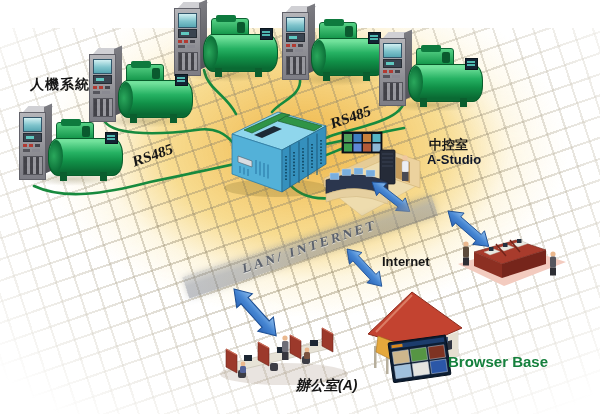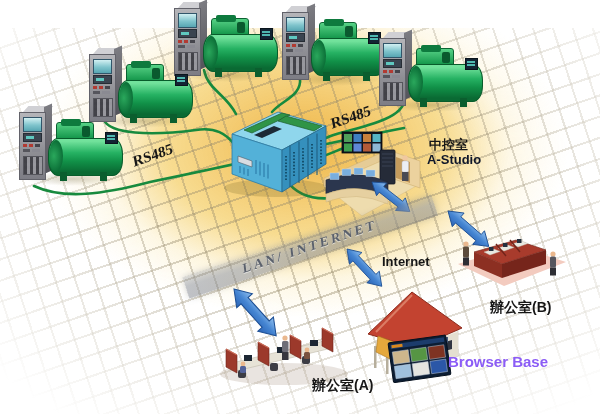--- a/index.html
+++ b/index.html
@@ -30,23 +30,23 @@
   
   .lbl{position:absolute;color:#161616;font-weight:bold;white-space:nowrap;}
   .lbl-hmi{left:30px;top:76px;font-size:14px;letter-spacing:1px;}
   .lbl-rs485-left{left:132px;top:147px;font-size:15px;font-family:"Liberation Serif",serif;
     transform:rotate(-19deg) skewX(-8deg);}
   .lbl-rs485-right{left:330px;top:109px;font-size:15px;font-family:"Liberation Serif",serif;
     transform:rotate(-19deg) skewX(-8deg);}
   .lbl-croom{left:429px;top:136px;font-size:13px;text-align:right;}
   .lbl-astudio{left:427px;top:152px;font-size:13px;color:#0f172a;}
   .lbl-internet{left:382px;top:254px;font-size:13px;text-align:center;}
-  .lbl-office-a{left:312px;top:377px;font-size:14px;}
+  .lbl-office-a{left:296px;top:377px;font-size:14px;font-style:italic;}
   .lbl-office-b{left:490px;top:299px;font-size:14px;}
-  .lbl-browser{left:448px;top:353px;font-size:15px;color:#8b5cf6;}
+  .lbl-browser{left:448px;top:353px;font-size:15px;color:#15803d;}
 
   
   .machine{position:absolute;width:104px;height:80px;}
   .machine .shadow{position:absolute;left:6px;top:66px;width:94px;height:14px;
     background:radial-gradient(ellipse at center, rgba(95,82,30,.26), transparent 70%);}
   .panel{position:absolute;left:0;top:0;width:34px;height:78px;}
   .p-top{position:absolute;left:4px;top:0;width:25px;height:6px;background:#d0d0d4;
     transform:skewX(-42deg);transform-origin:0 100%;}
   .p-side{position:absolute;left:25px;top:1px;width:8px;height:67px;
     background:linear-gradient(#7c7c82,#54545b);transform:skewY(-24deg);transform-origin:0 0;}
@@ -346,22 +346,22 @@
       </div>
     <div class="chiller">
         <div class="motor"></div>
         <div class="tank"></div>
         <div class="badge"></div>
         <div class="leg1"></div>
         <div class="leg2"></div>
       </div>
   </div>
 
+  <div class="lbl lbl-hmi">人機系統</div>
   <div class="lbl lbl-rs485-left">RS485</div>
   <div class="lbl lbl-rs485-right">RS485</div>
   <div class="lbl lbl-croom">中控室</div>
   <div class="lbl lbl-astudio">A-Studio</div>
   <div class="lbl lbl-internet">Internet</div>
   <div class="lbl lbl-office-a">辦公室(A)</div>
-  <div class="lbl lbl-office-b">辦公室(B)</div>
   <div class="lbl lbl-browser">Browser Base</div>
 
 </div>
 
 </body></html>

